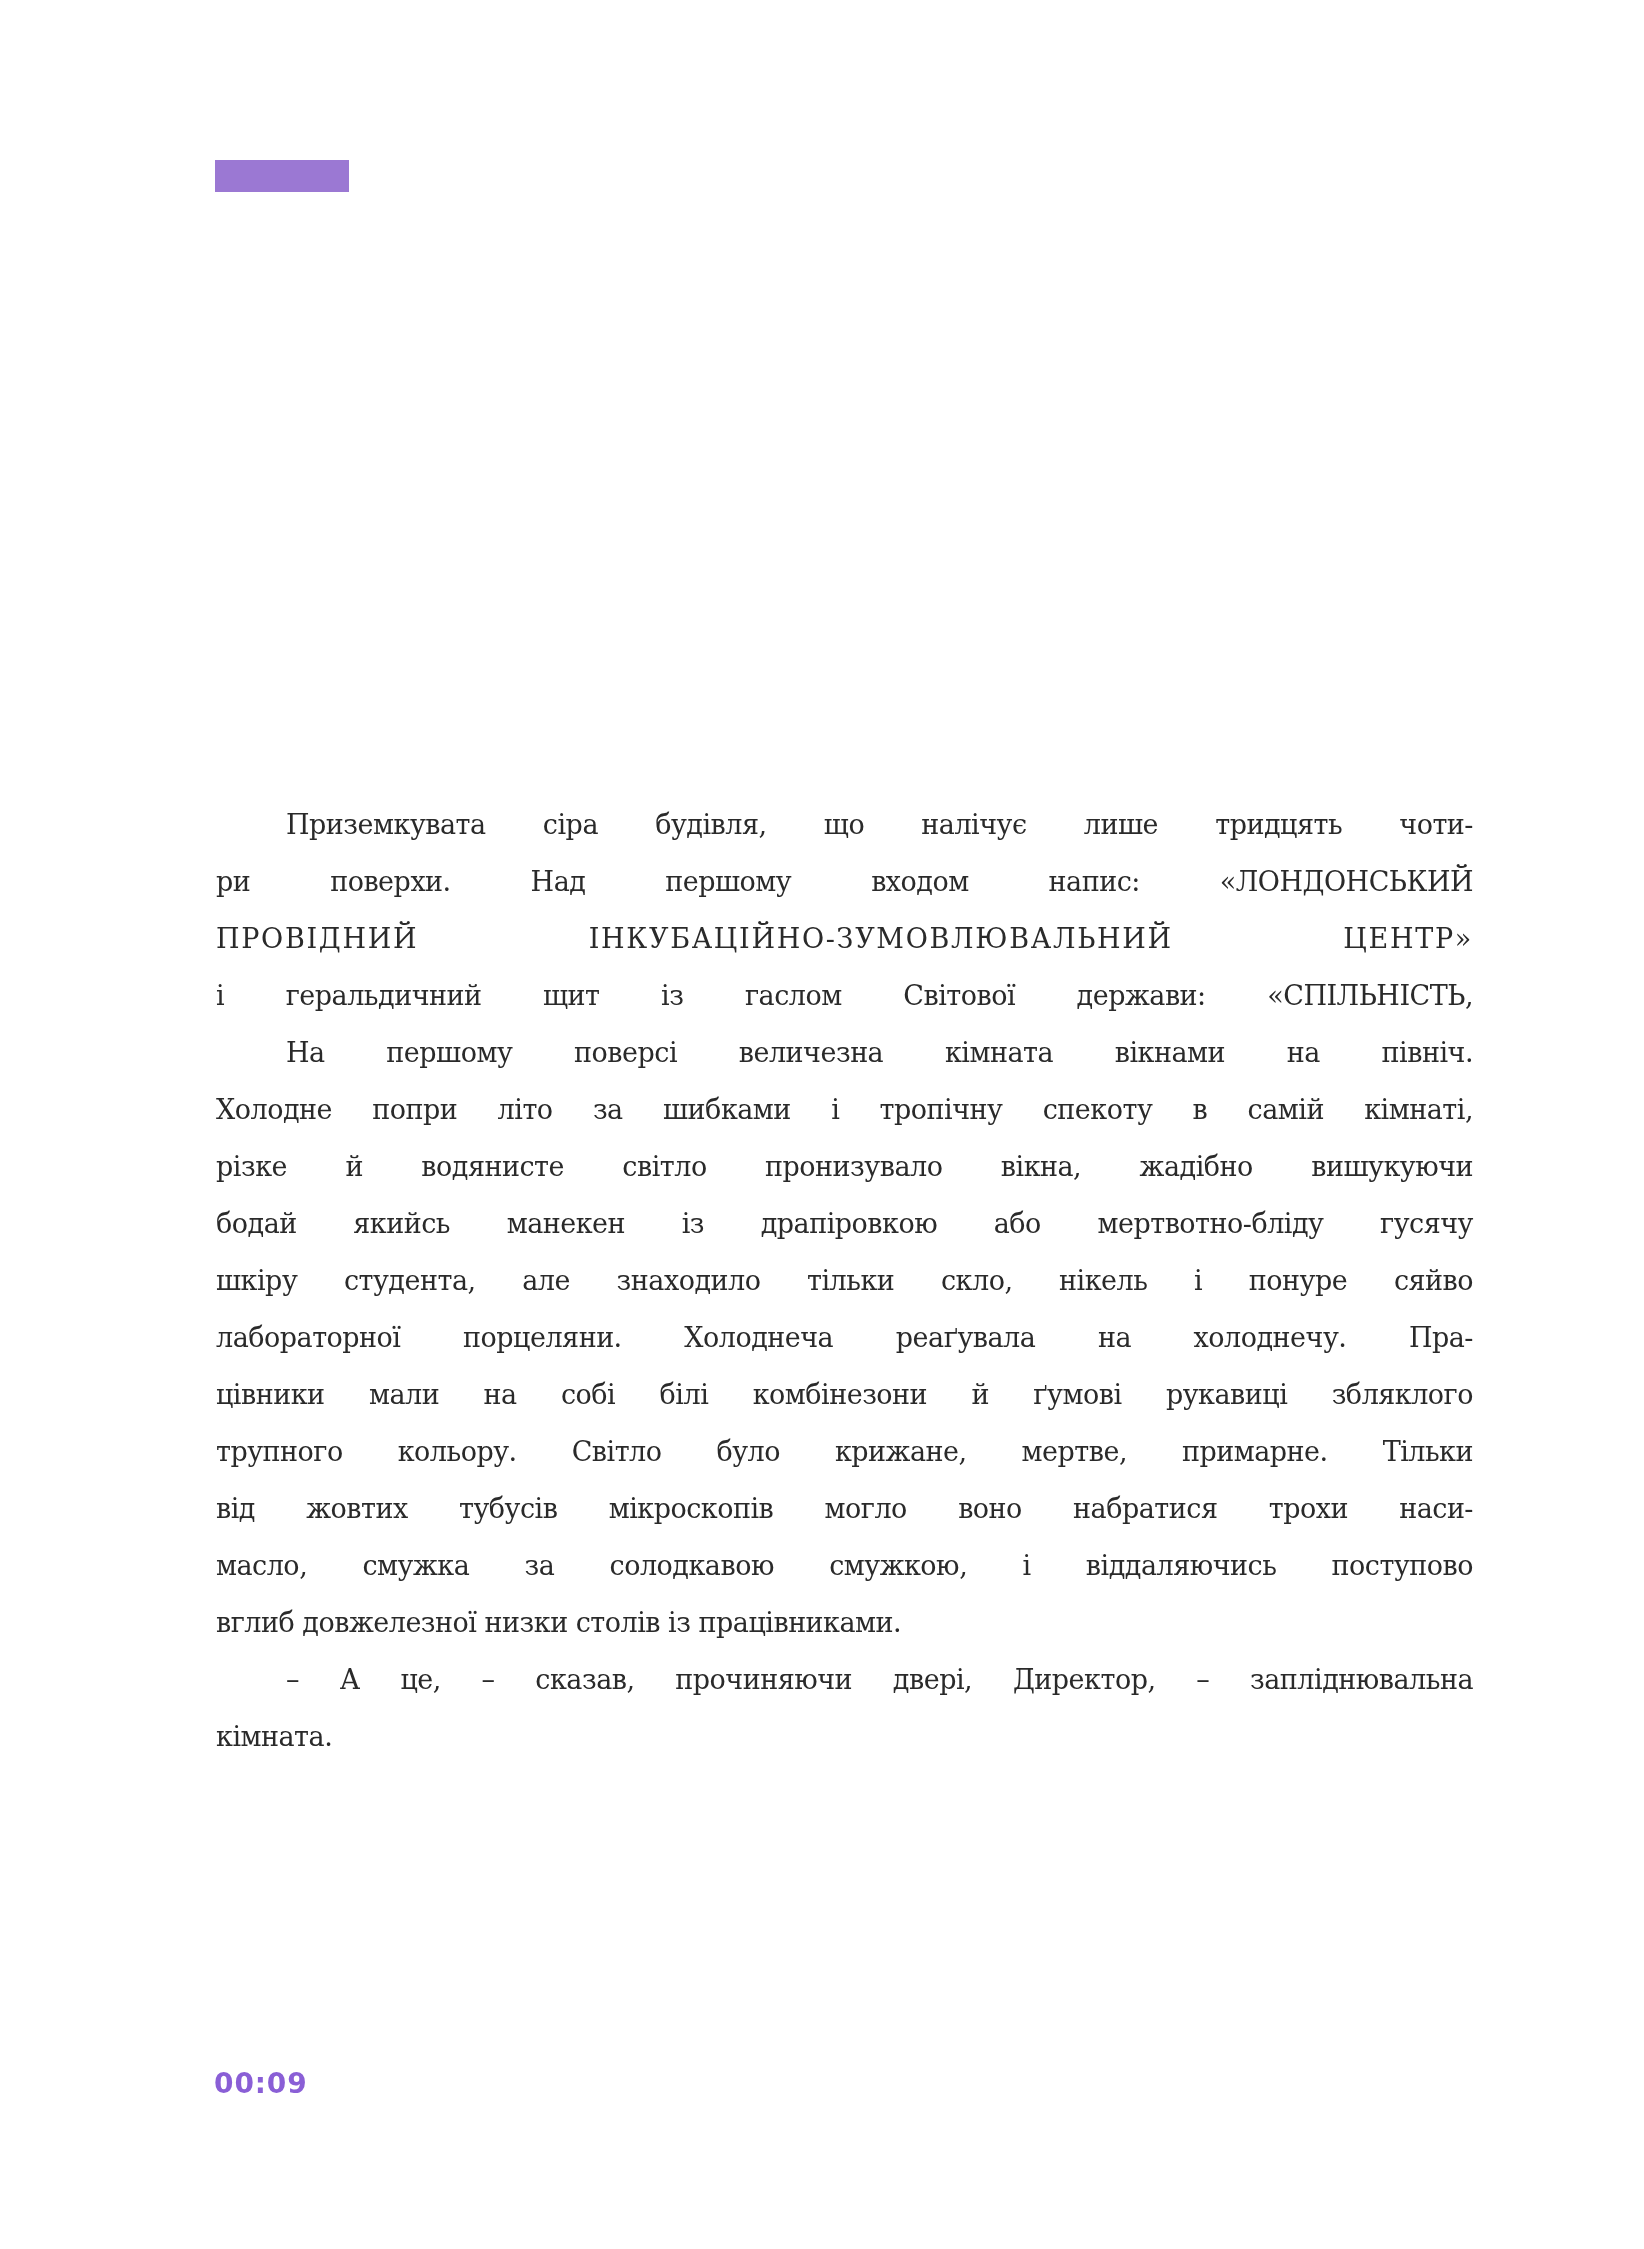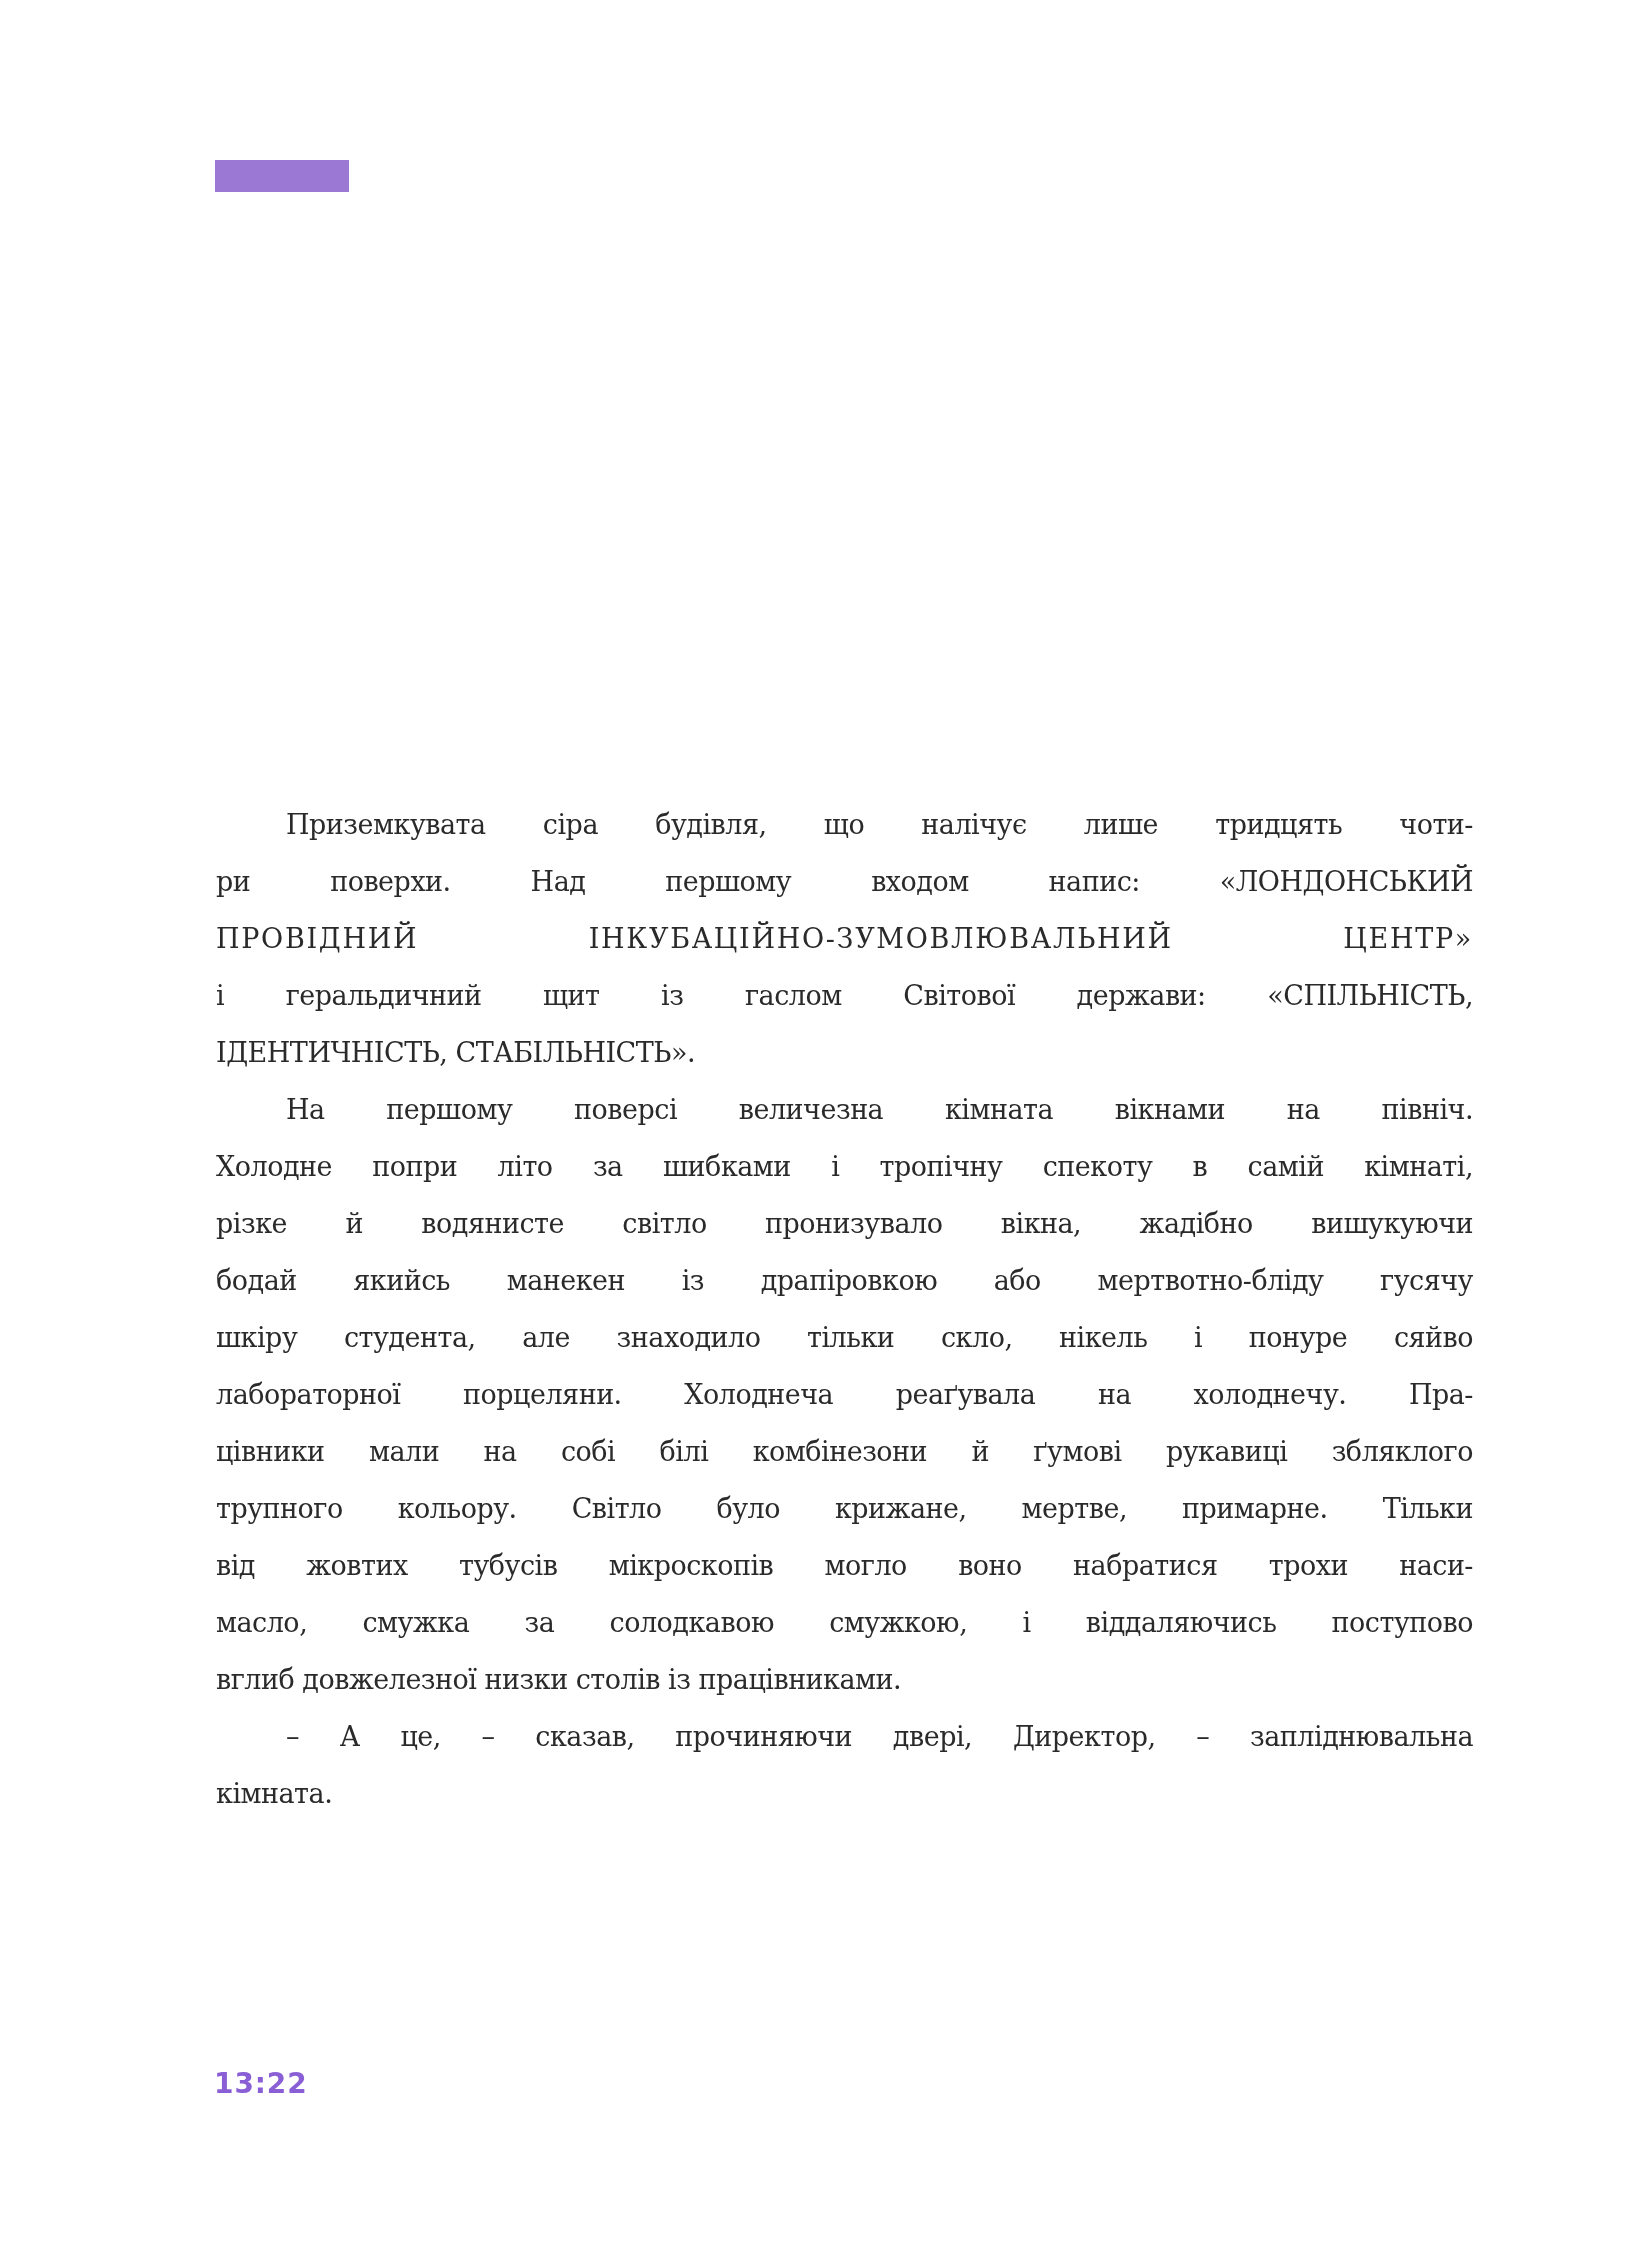--- a/index.html
+++ b/index.html
@@ -64,35 +64,34 @@
 <body>
 
 <div class="accent-bar"></div>
 
 <div class="text-block">
   <div>
     <span class="line first">Приземкувата сіра будівля, що налічує лише тридцять чоти-</span>
     <span class="line">ри поверхи. Над першому входом напис: «ЛОНДОНСЬКИЙ</span>
     <span class="line caps">ПРОВІДНИЙ ІНКУБАЦІЙНО-ЗУМОВЛЮВАЛЬНИЙ ЦЕНТР»</span>
     <span class="line">і геральдичний щит із гаслом Світової держави: «СПІЛЬНІСТЬ,</span>
-    <span class="line last">ІДЕНТИЧНІСТЬ, СТАБІЛЬНІСТЬ».</span>
   </div>
   <div>
     <span class="line first">На першому поверсі величезна кімната вікнами на північ.</span>
     <span class="line">Холодне попри літо за шибками і тропічну спекоту в самій кімнаті,</span>
     <span class="line">різке й водянисте світло пронизувало вікна, жадібно вишукуючи</span>
     <span class="line">бодай якийсь манекен із драпіровкою або мертвотно-бліду гусячу</span>
     <span class="line">шкіру студента, але знаходило тільки скло, нікель і понуре сяйво</span>
     <span class="line">лабораторної порцеляни. Холоднеча реаґувала на холоднечу. Пра-</span>
     <span class="line">цівники мали на собі білі комбінезони й ґумові рукавиці зблякло­го</span>
     <span class="line">трупного кольору. Світло було крижане, мертве, примарне. Тільки</span>
     <span class="line">від жовтих тубусів мікроскопів могло воно набратися трохи наси-</span>
     <span class="line">масло, смужка за солодкавою смужкою, і віддаляючись поступово</span>
     <span class="line last">вглиб довжелезної низки столів із працівниками.</span>
   </div>
   <div>
     <span class="line first">– А це, – сказав, прочиняючи двері, Директор, – запліднювальна</span>
     <span class="line last">кімната.</span>
   </div>
 </div>
 
-<div class="page-number">13:22</div>
+<div class="page-number">00:09</div>
 
 
 </body></html>

